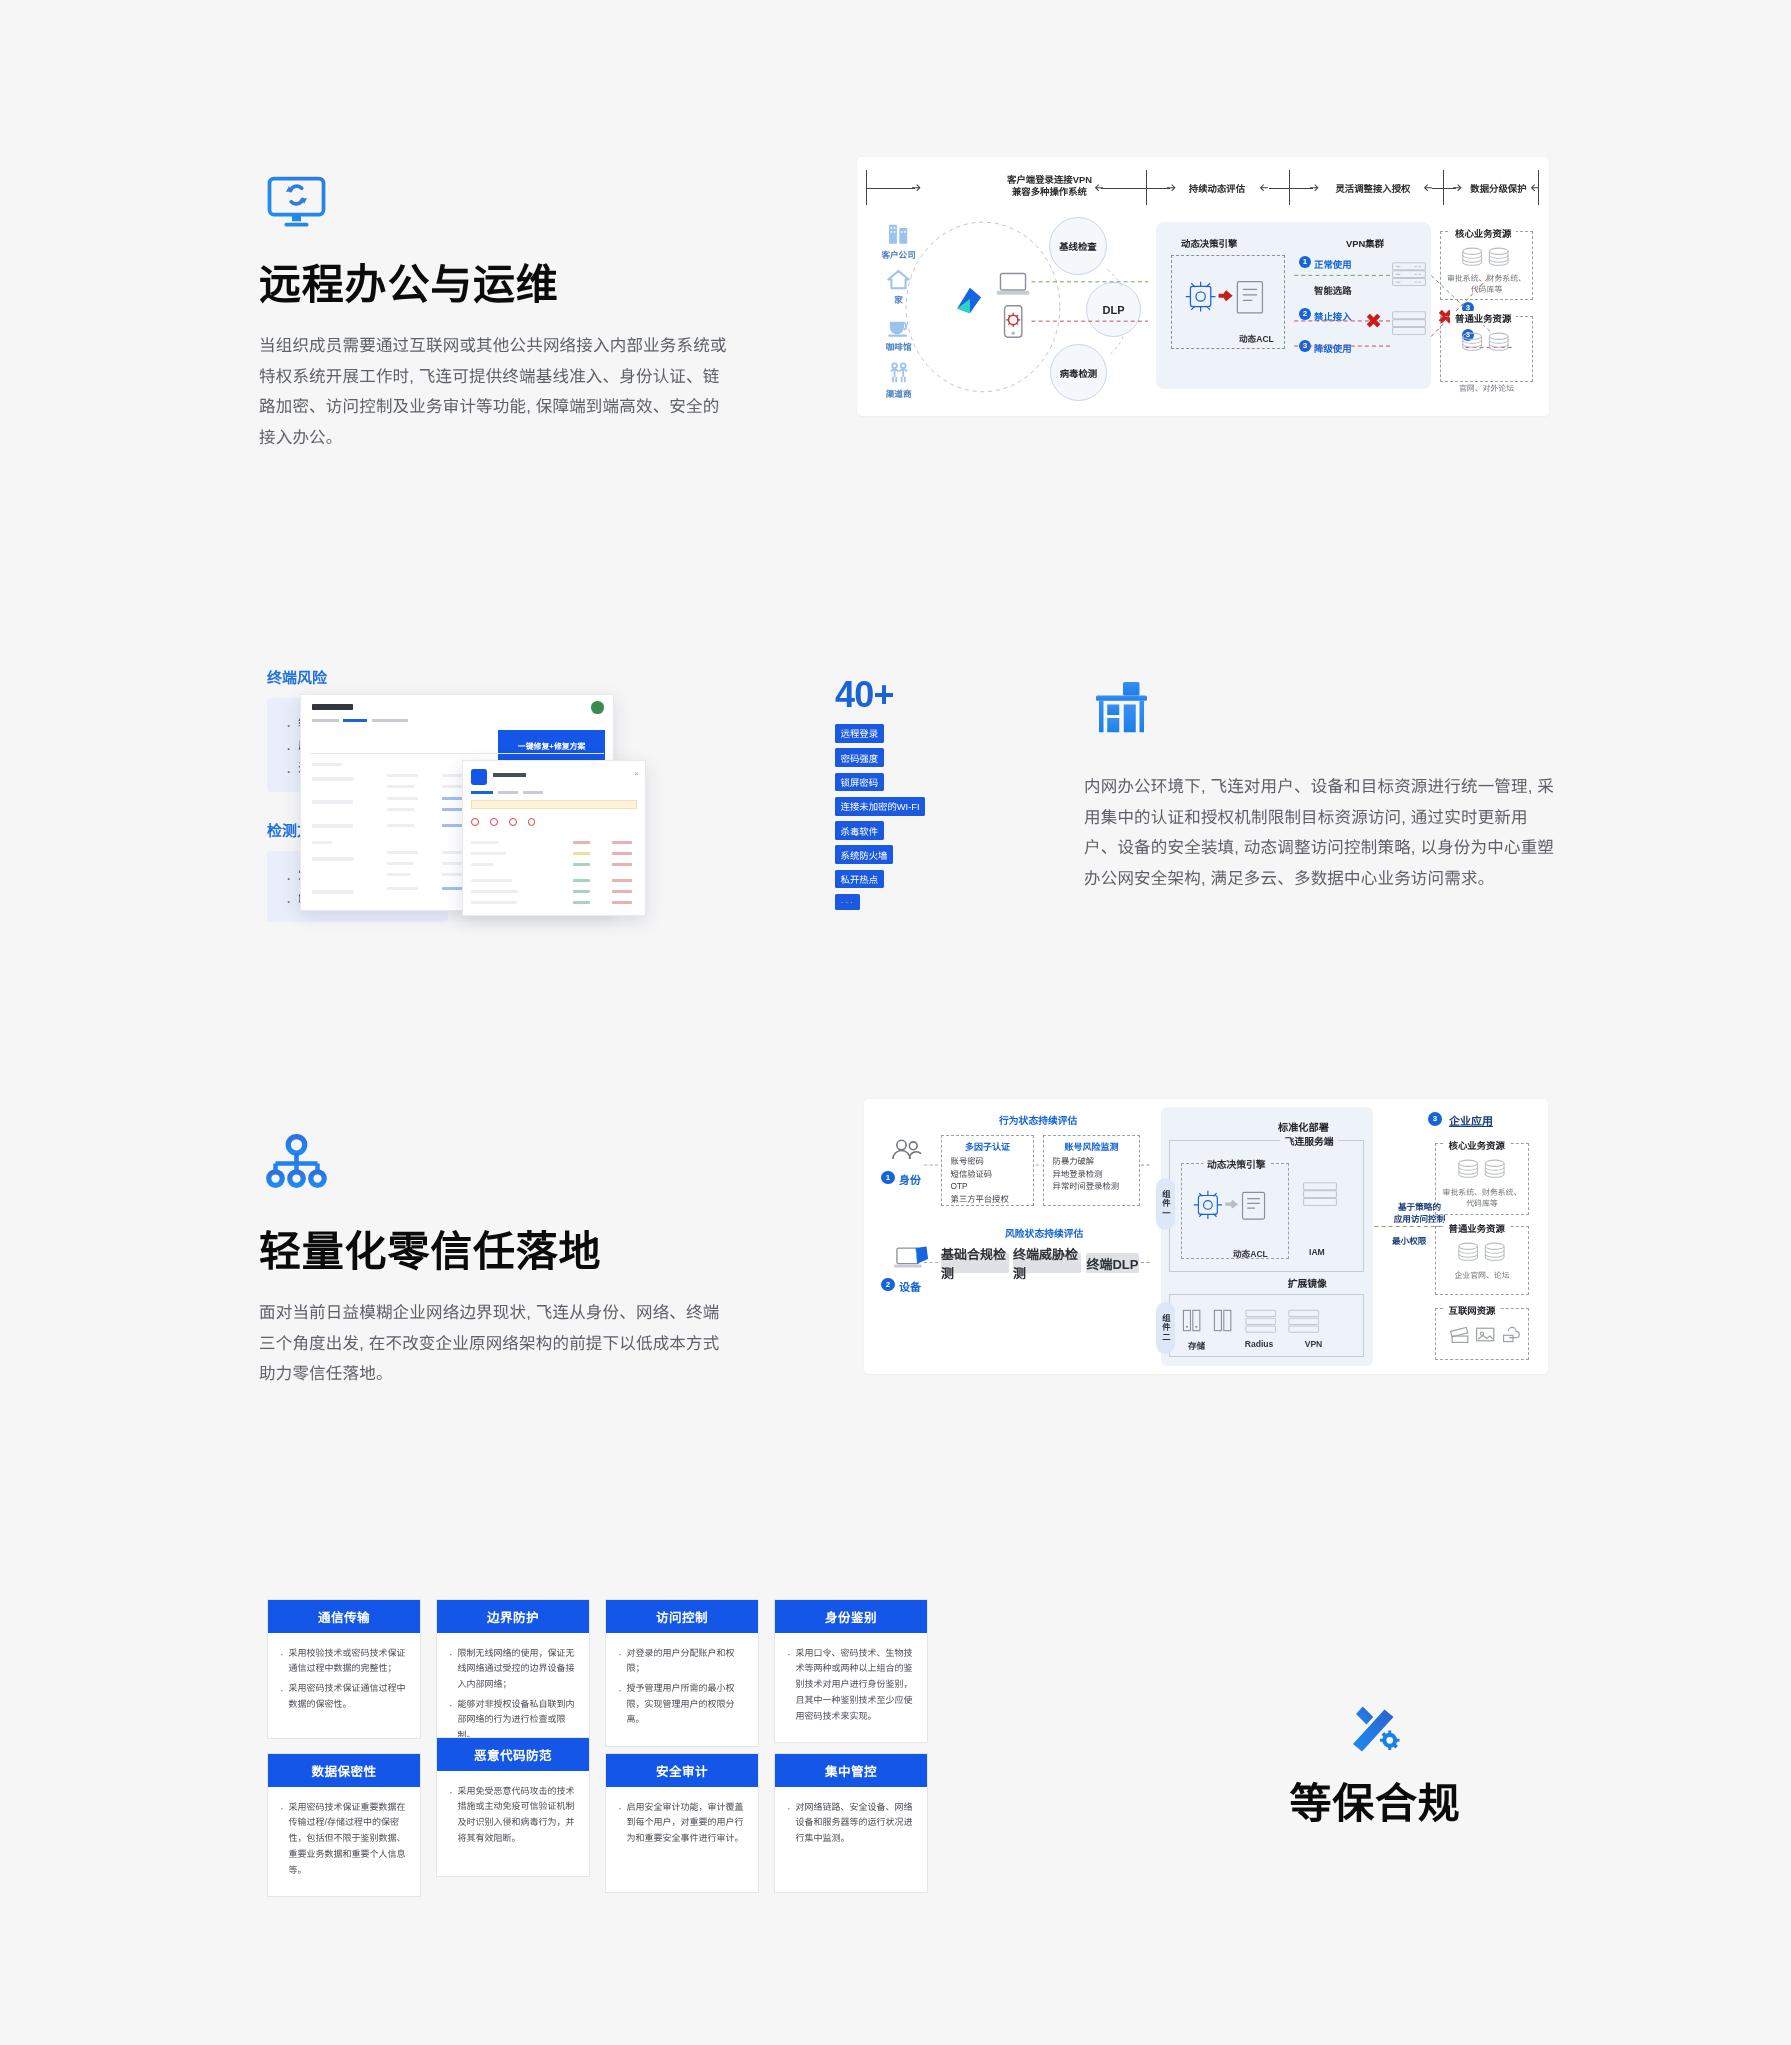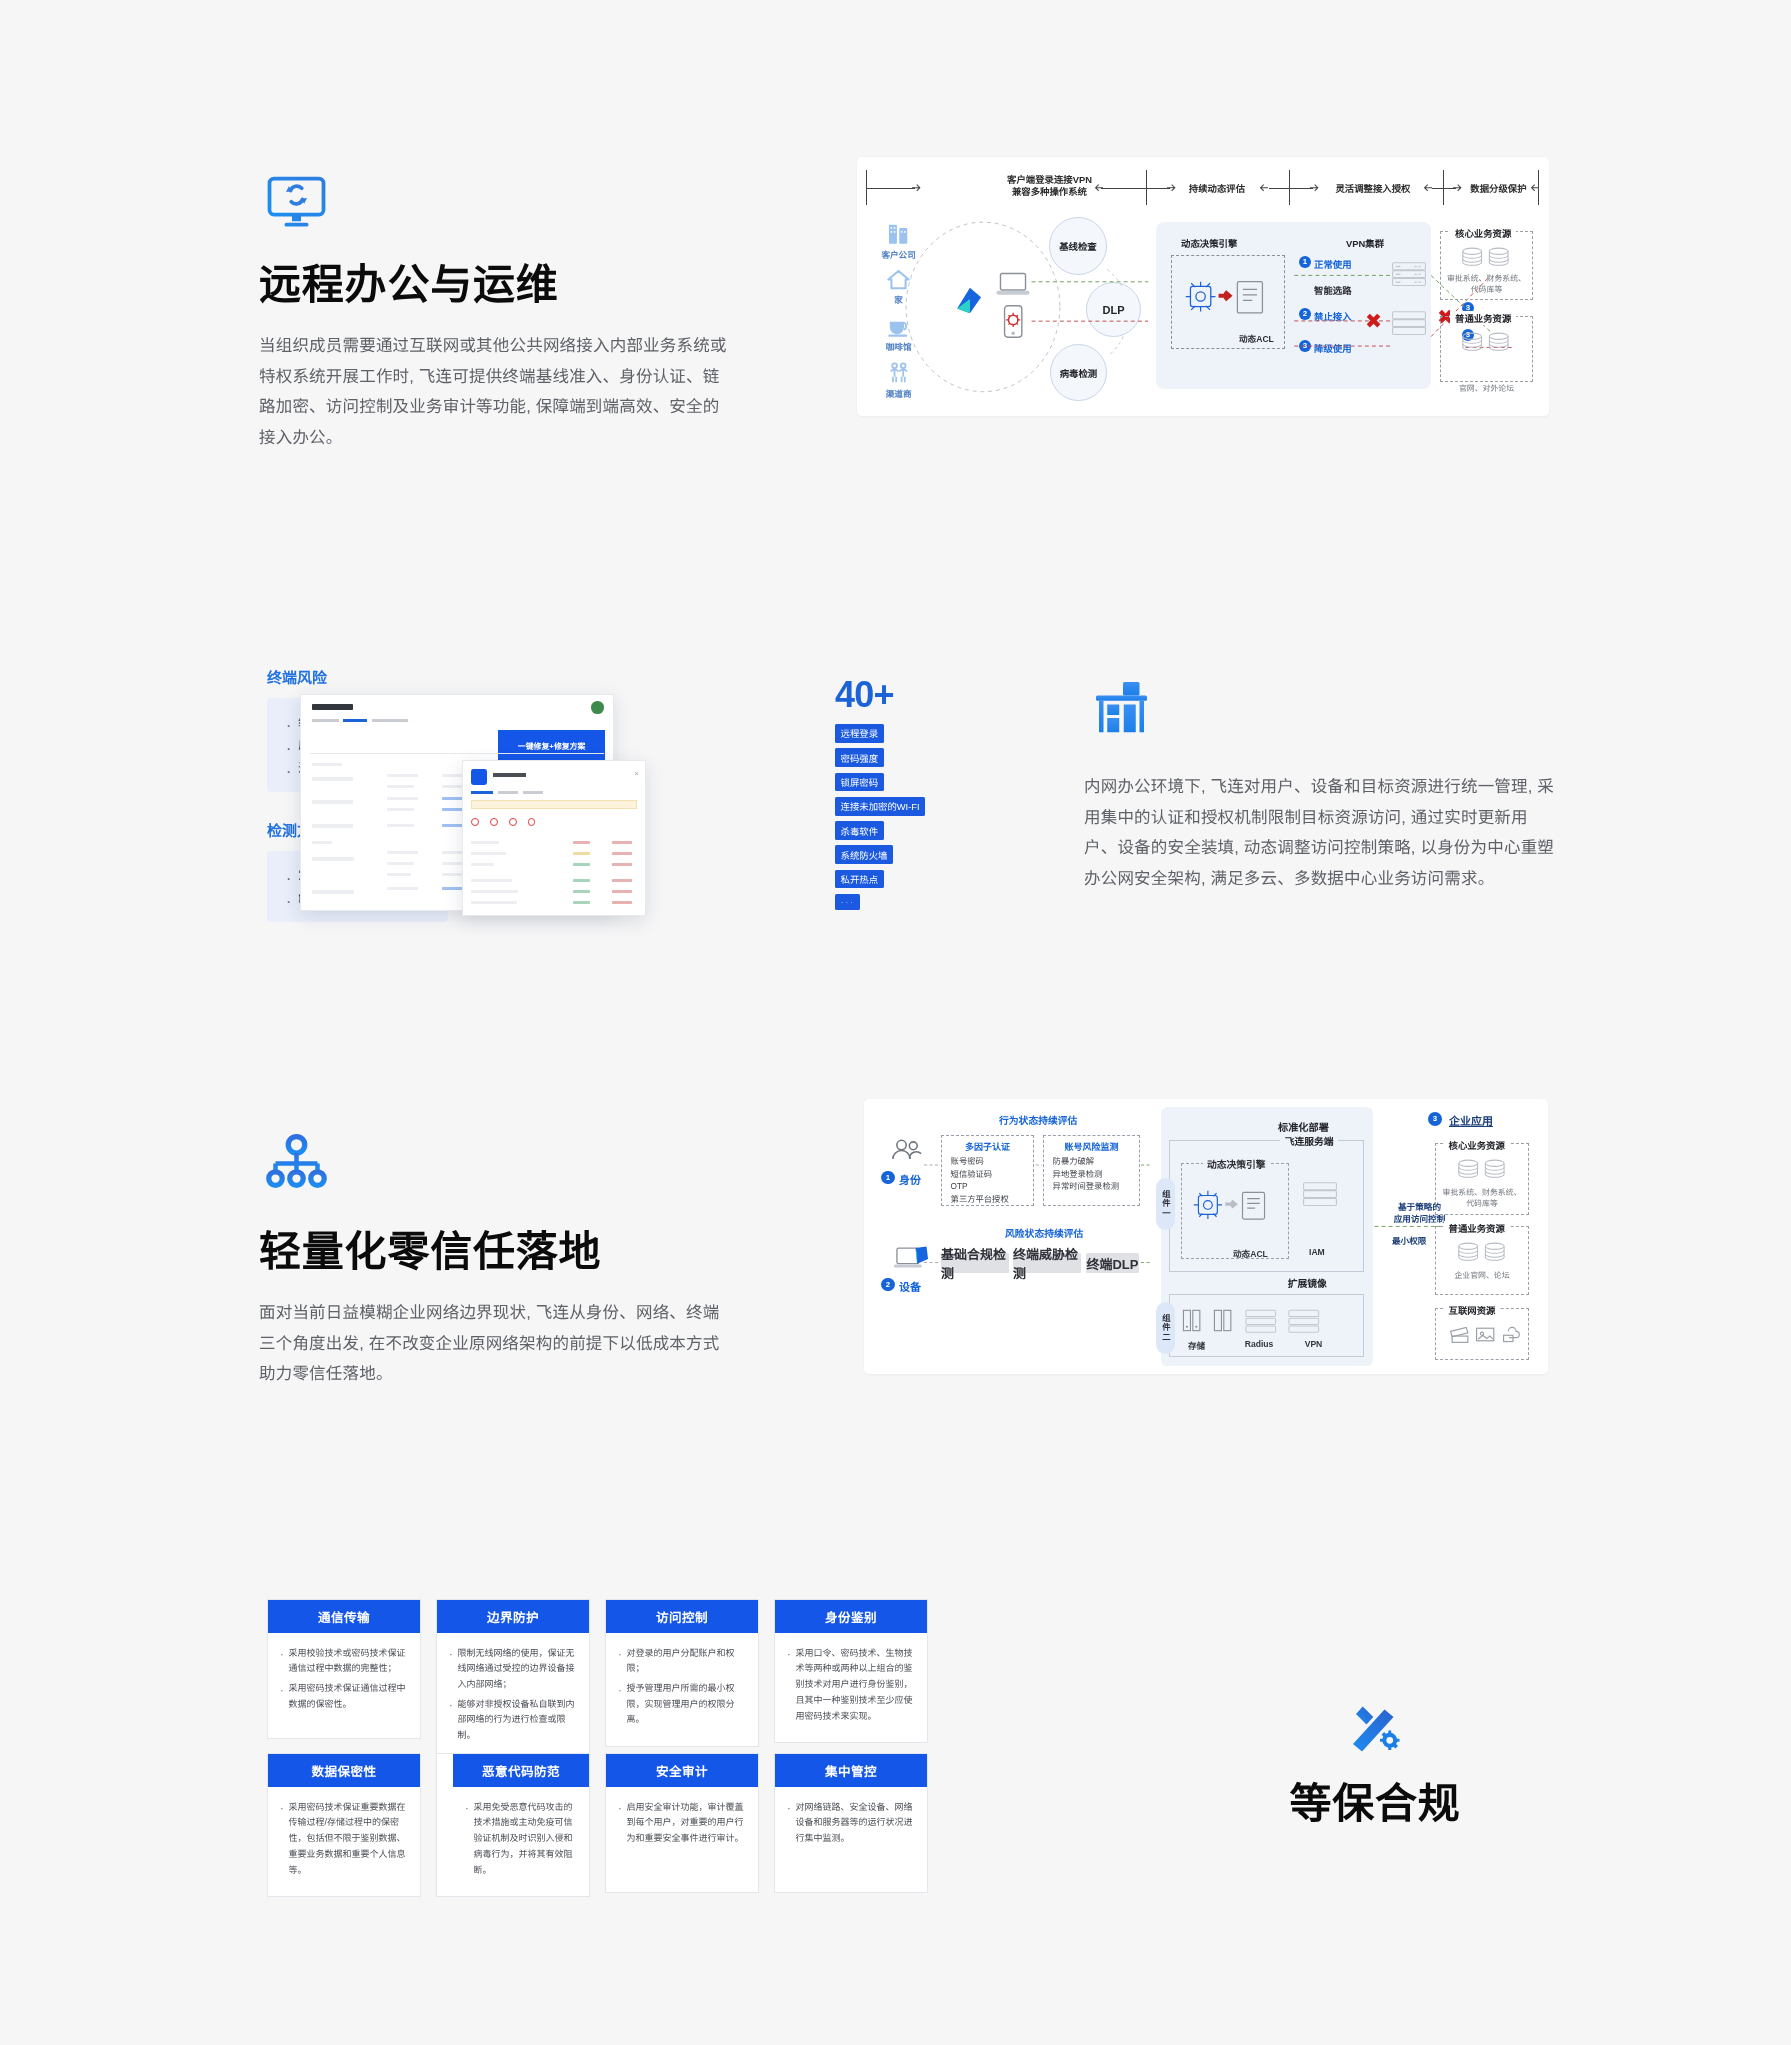--- a/index.html
+++ b/index.html
@@ -768,21 +768,21 @@
         <li>采用口令、密码技术、生物技术等两种或两种以上组合的鉴别技术对用户进行身份鉴别，且其中一种鉴别技术至少应使用密码技术来实现。</li>
       </ul>
     </div>
 
     <div class="card" style="left:0px; top:154px;">
       <div class="card-h">数据保密性</div>
       <ul class="card-b">
         <li>采用密码技术保证重要数据在传输过程/存储过程中的保密性，包括但不限于鉴别数据、重要业务数据和重要个人信息等。</li>
       </ul>
     </div>
-    <div class="card" style="left:169px; top:154px;padding-left:16px;">
+    <div class="card" style="left:169px; top:138px;">
       <div class="card-h">恶意代码防范</div>
       <ul class="card-b">
         <li>采用免受恶意代码攻击的技术措施或主动免疫可信验证机制及时识别入侵和病毒行为，并将其有效阻断。</li>
       </ul>
     </div>
     <div class="card" style="left:338px; top:154px;">
       <div class="card-h">安全审计</div>
       <ul class="card-b">
         <li>启用安全审计功能，审计覆盖到每个用户，对重要的用户行为和重要安全事件进行审计。</li>
       </ul>

